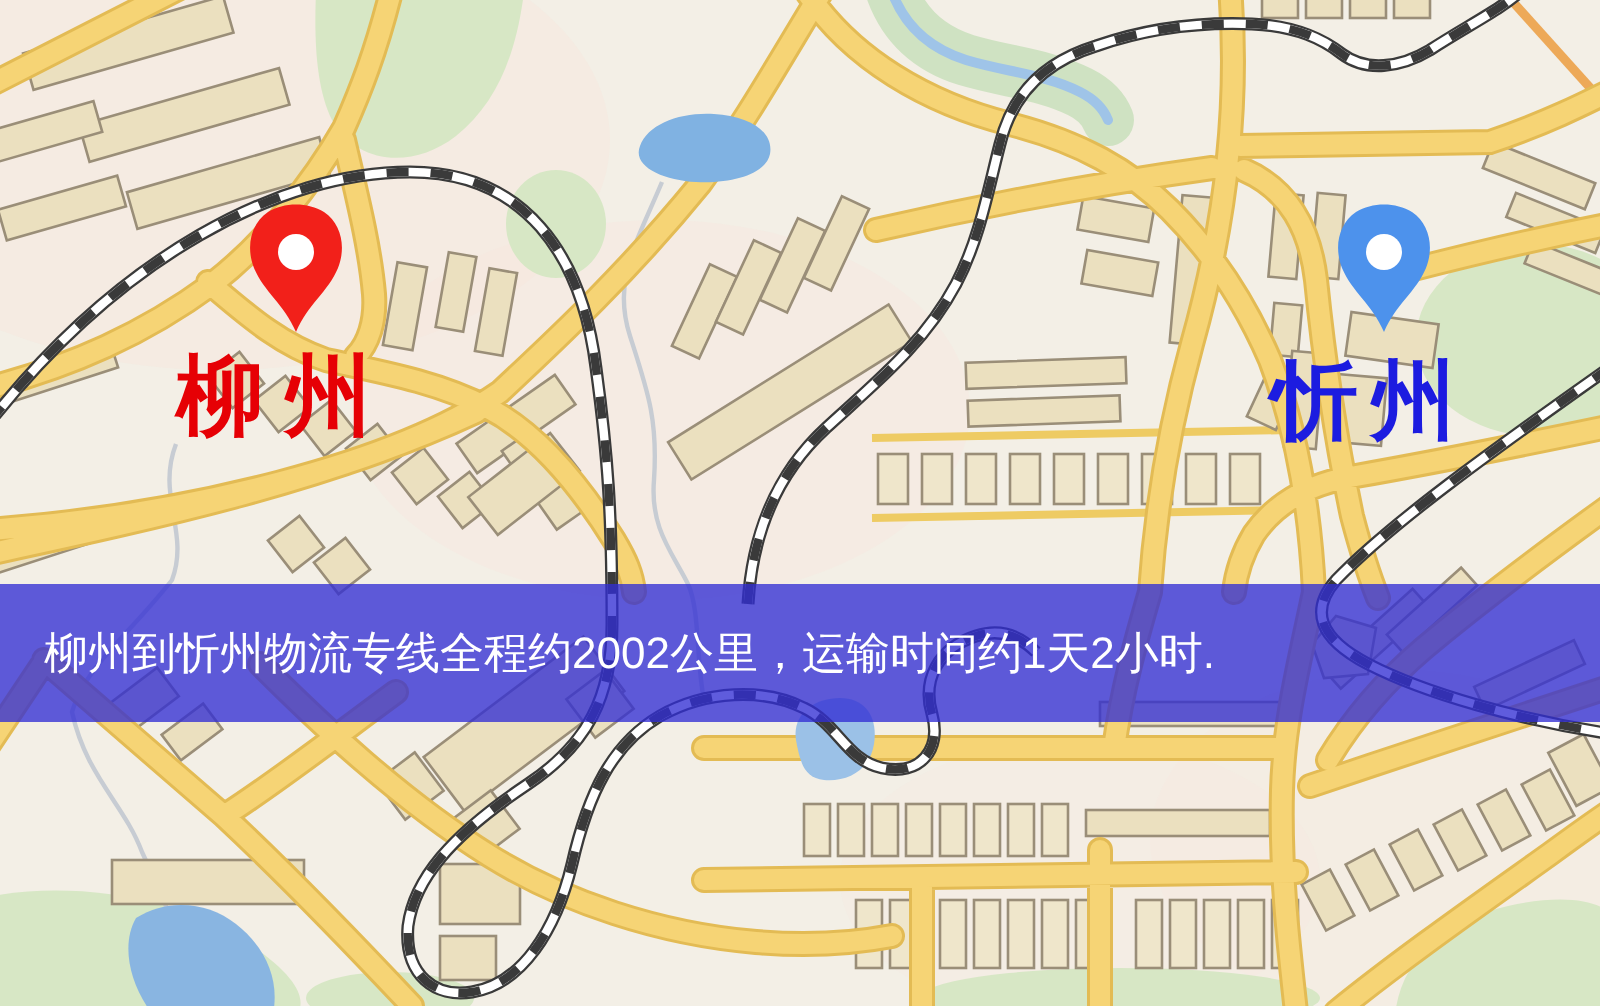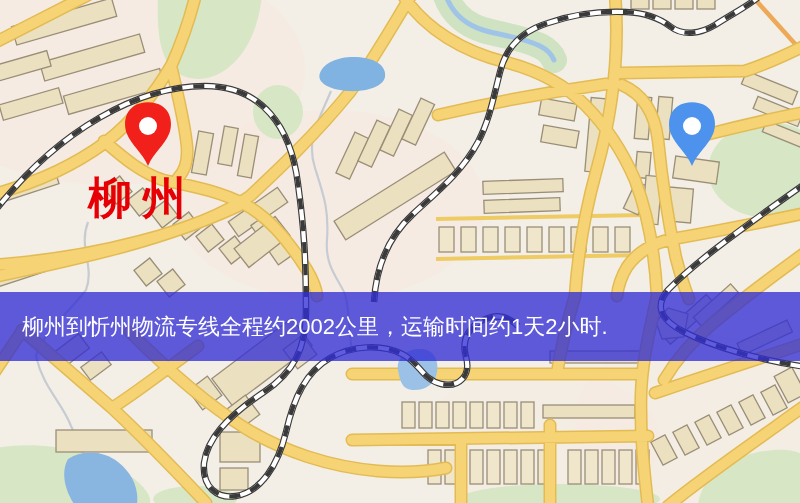--- a/index.html
+++ b/index.html
@@ -185,14 +185,15 @@
     <circle cx="26" cy="24" r="9" fill="#ffffff"></circle>
   </svg>
 
   <svg class="pin pin-dest" viewBox="0 0 52 66">
     <path d="M26 64C20 50 10 44 5 32C1 22 3 10 12 4C20 -1 32 -1 40 4C49 10 51 22 47 32C42 44 32 50 26 64Z" style="fill: rgb(77, 146, 236);"></path>
     <circle cx="26" cy="24" r="9" fill="#ffffff"></circle>
   </svg>
 
   <div class="city-label label-origin" style="color: rgb(230, 0, 5);">柳州</div>
 
+  <div class="city-label label-dest" style="color: rgb(28, 28, 224);">忻州</div>
 
 </div>
 
 </body></html>

